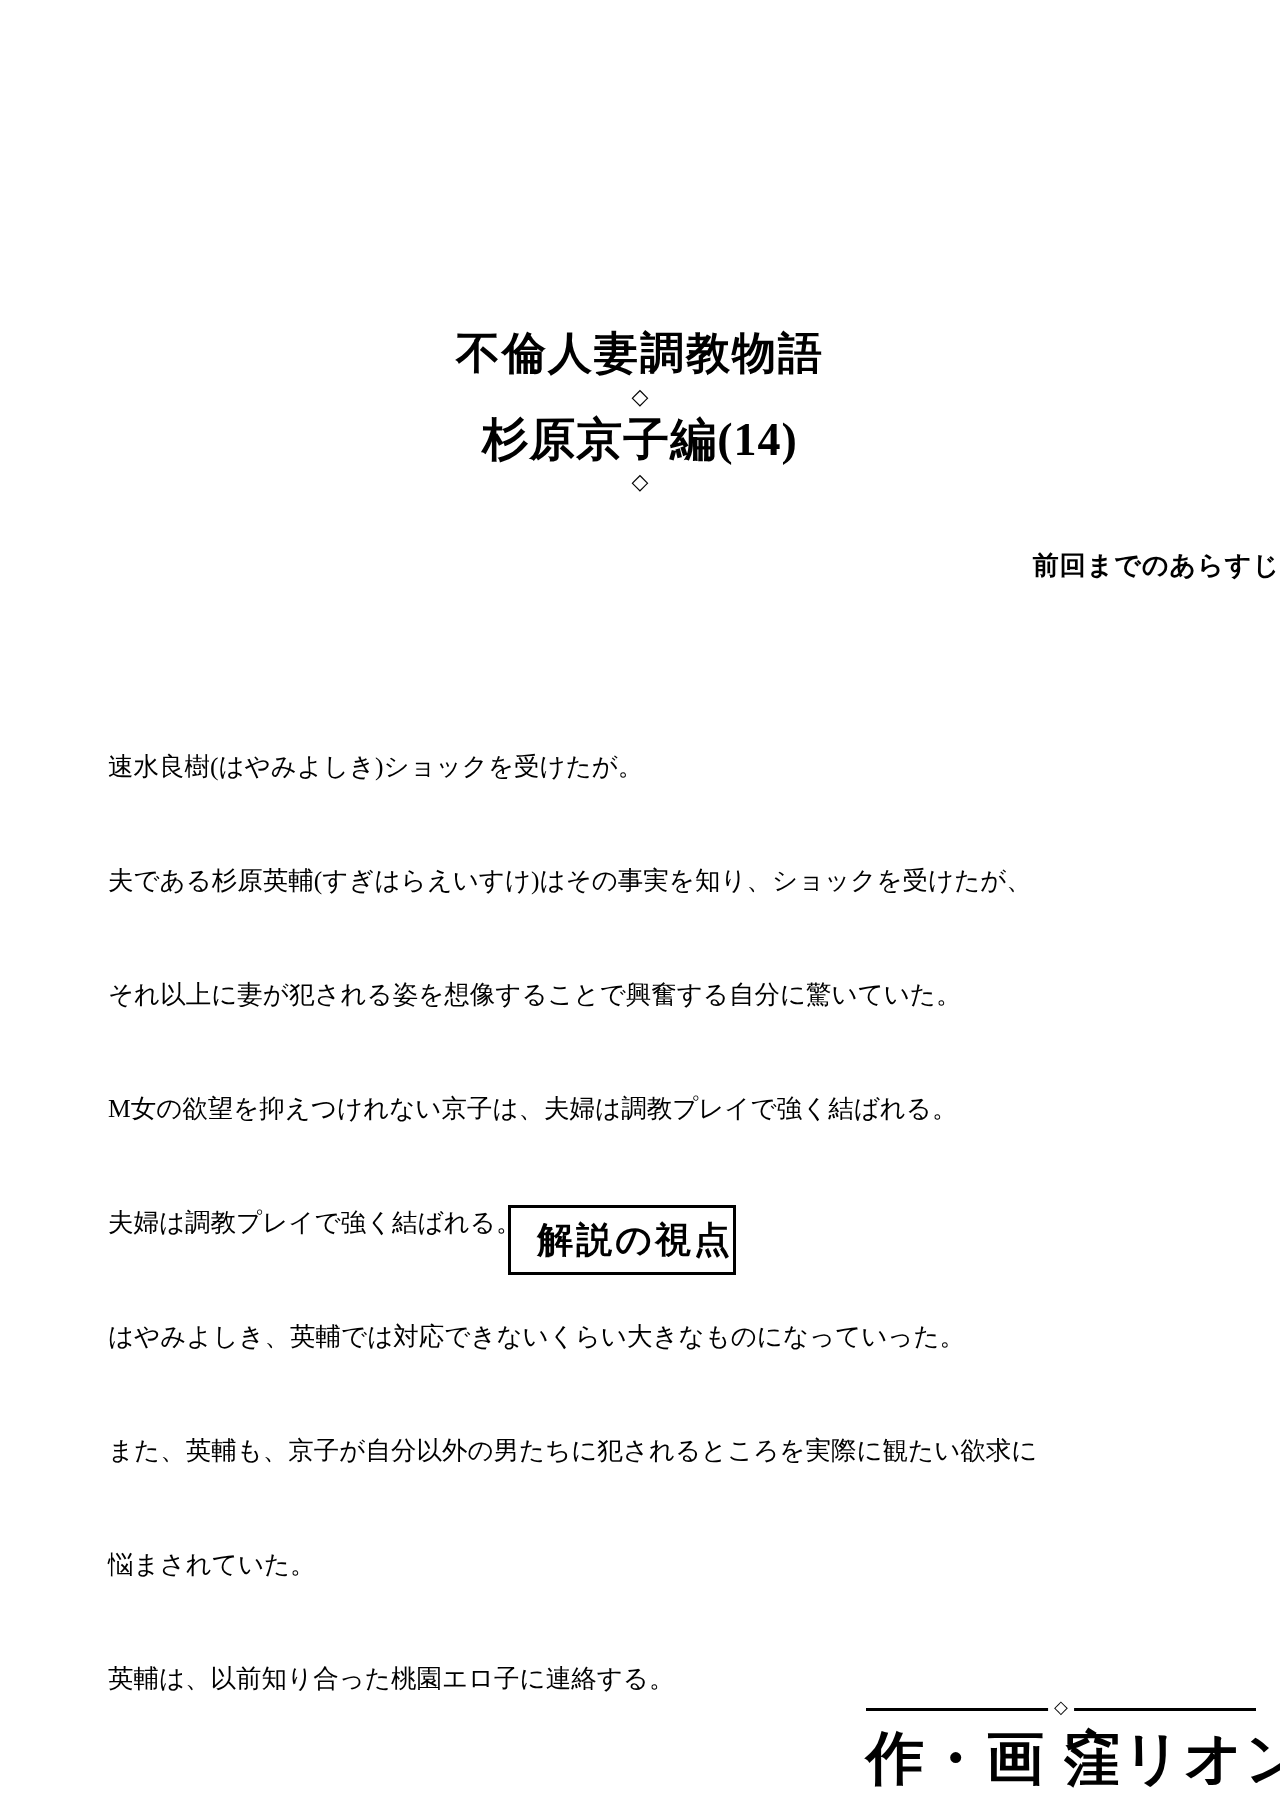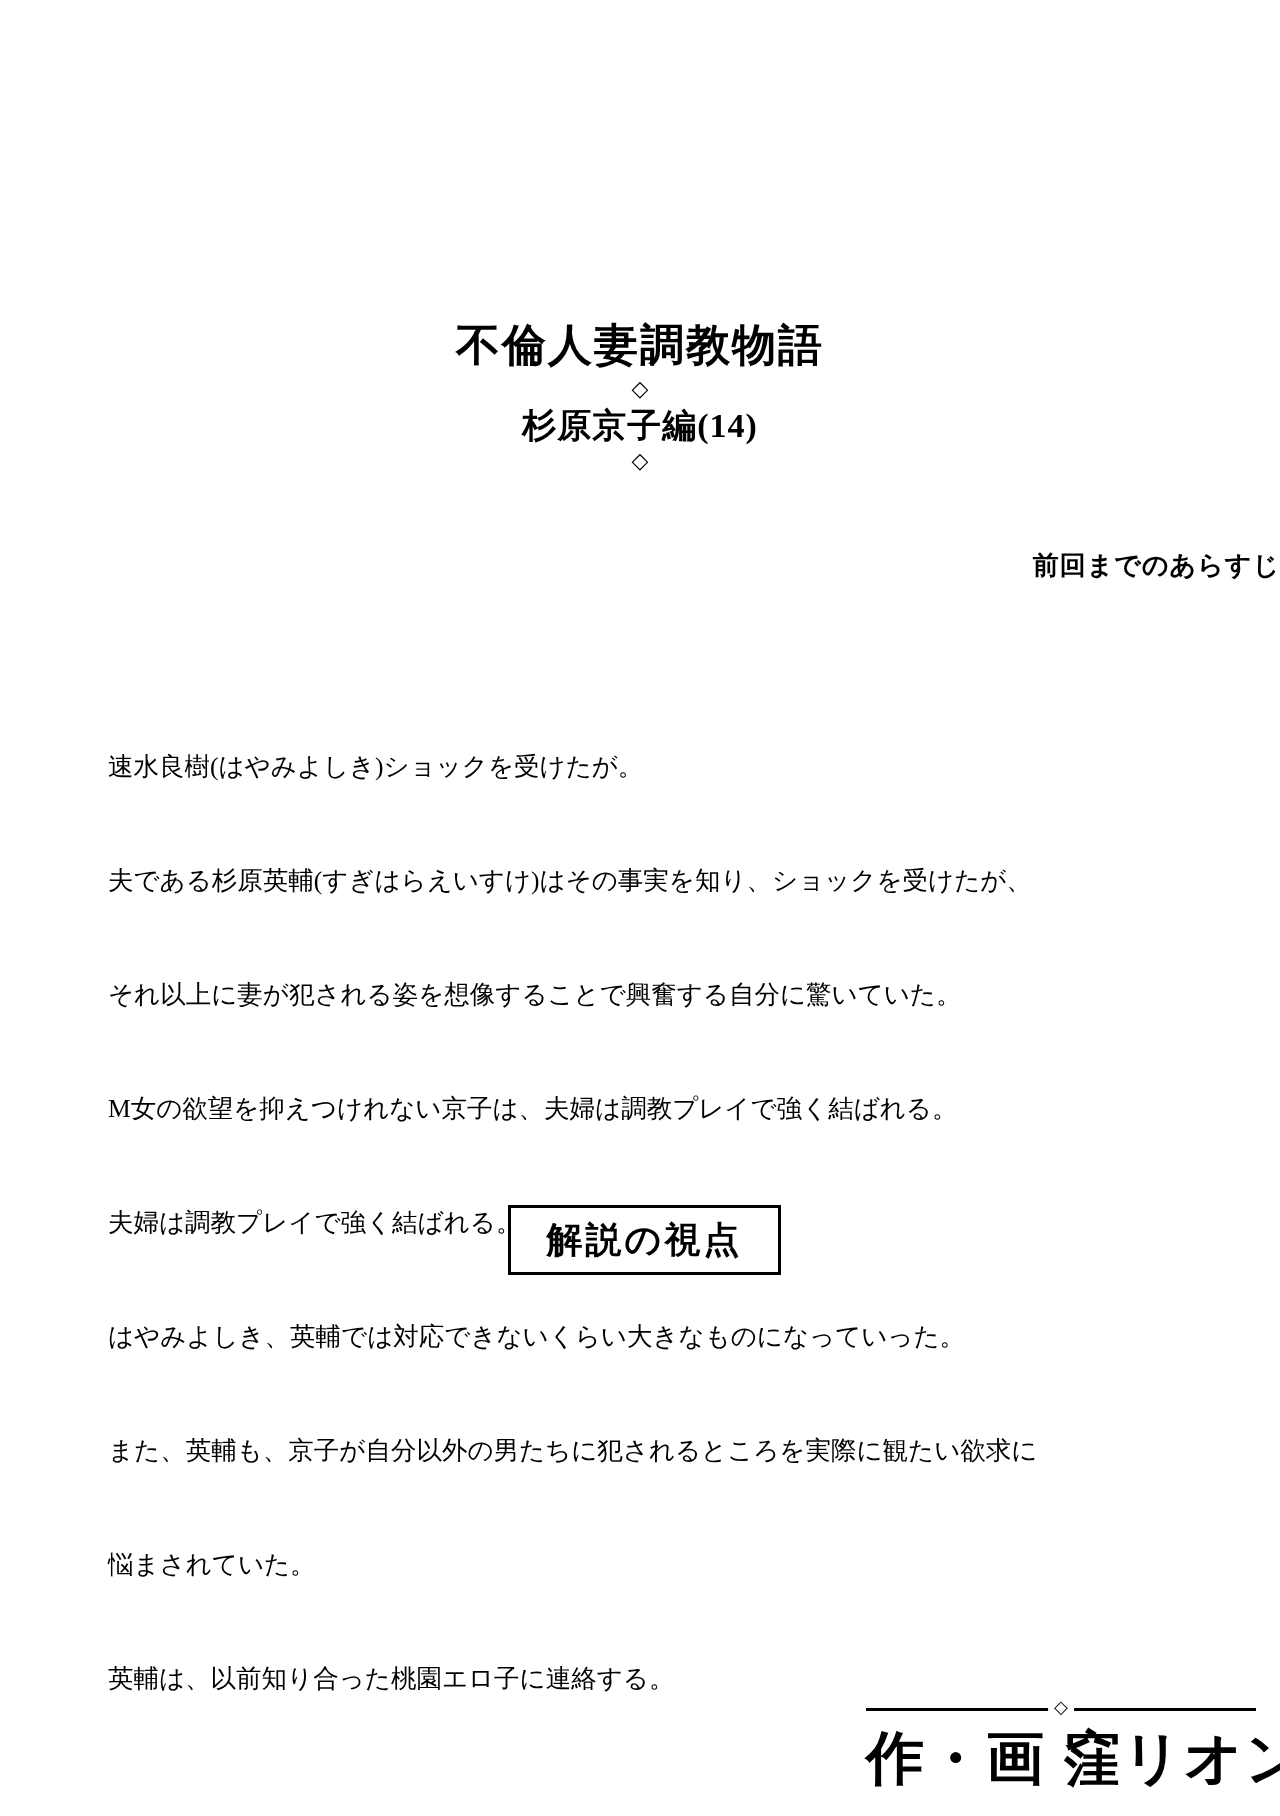--- a/index.html
+++ b/index.html
@@ -16,40 +16,40 @@
     color: #000000;
   }
   .page {
     position: absolute;
     inset: 0;
     background: #ffffff;
   }
   
   .title-block {
     position: absolute;
-    top: 322px;
+    top: 330px;
     left: 0;
     width: 1280px;
     text-align: center;
   }
   .main-title {
     font-size: 44px;
     font-weight: bold;
     letter-spacing: 2px;
     line-height: 1.1;
     margin: 0;
   }
   .diamond {
     font-size: 22px;
     line-height: 1.2;
     margin: 6px 0 4px 0;
     letter-spacing: 0;
   }
   .sub-title {
-    font-size: 34px;
+    font-size: 46px;
     font-weight: bold;
     letter-spacing: 1px;
     line-height: 1.1;
     margin: 0;
   }
   .diamond2 {
     font-size: 22px;
     line-height: 1.2;
     margin: 4px 0 0 0;
   }
@@ -77,26 +77,26 @@
   }
   .summary .line {
     display: block;
     white-space: pre;
   }
   
   .box-caption {
     position: absolute;
     top: 1205px;
     left: 508px;
-    width: 273px;
+    width: 228px;
     height: 70px;
     border: 3px solid #000;
     display: flex;
     align-items: center;
-    justify-content: center;
+    justify-content: flex-end;
     box-sizing: border-box;
   }
   .box-caption span {
     font-size: 36px;
     font-weight: bold;
     letter-spacing: 3px;
   }
   
   .credit {
     position: absolute;

